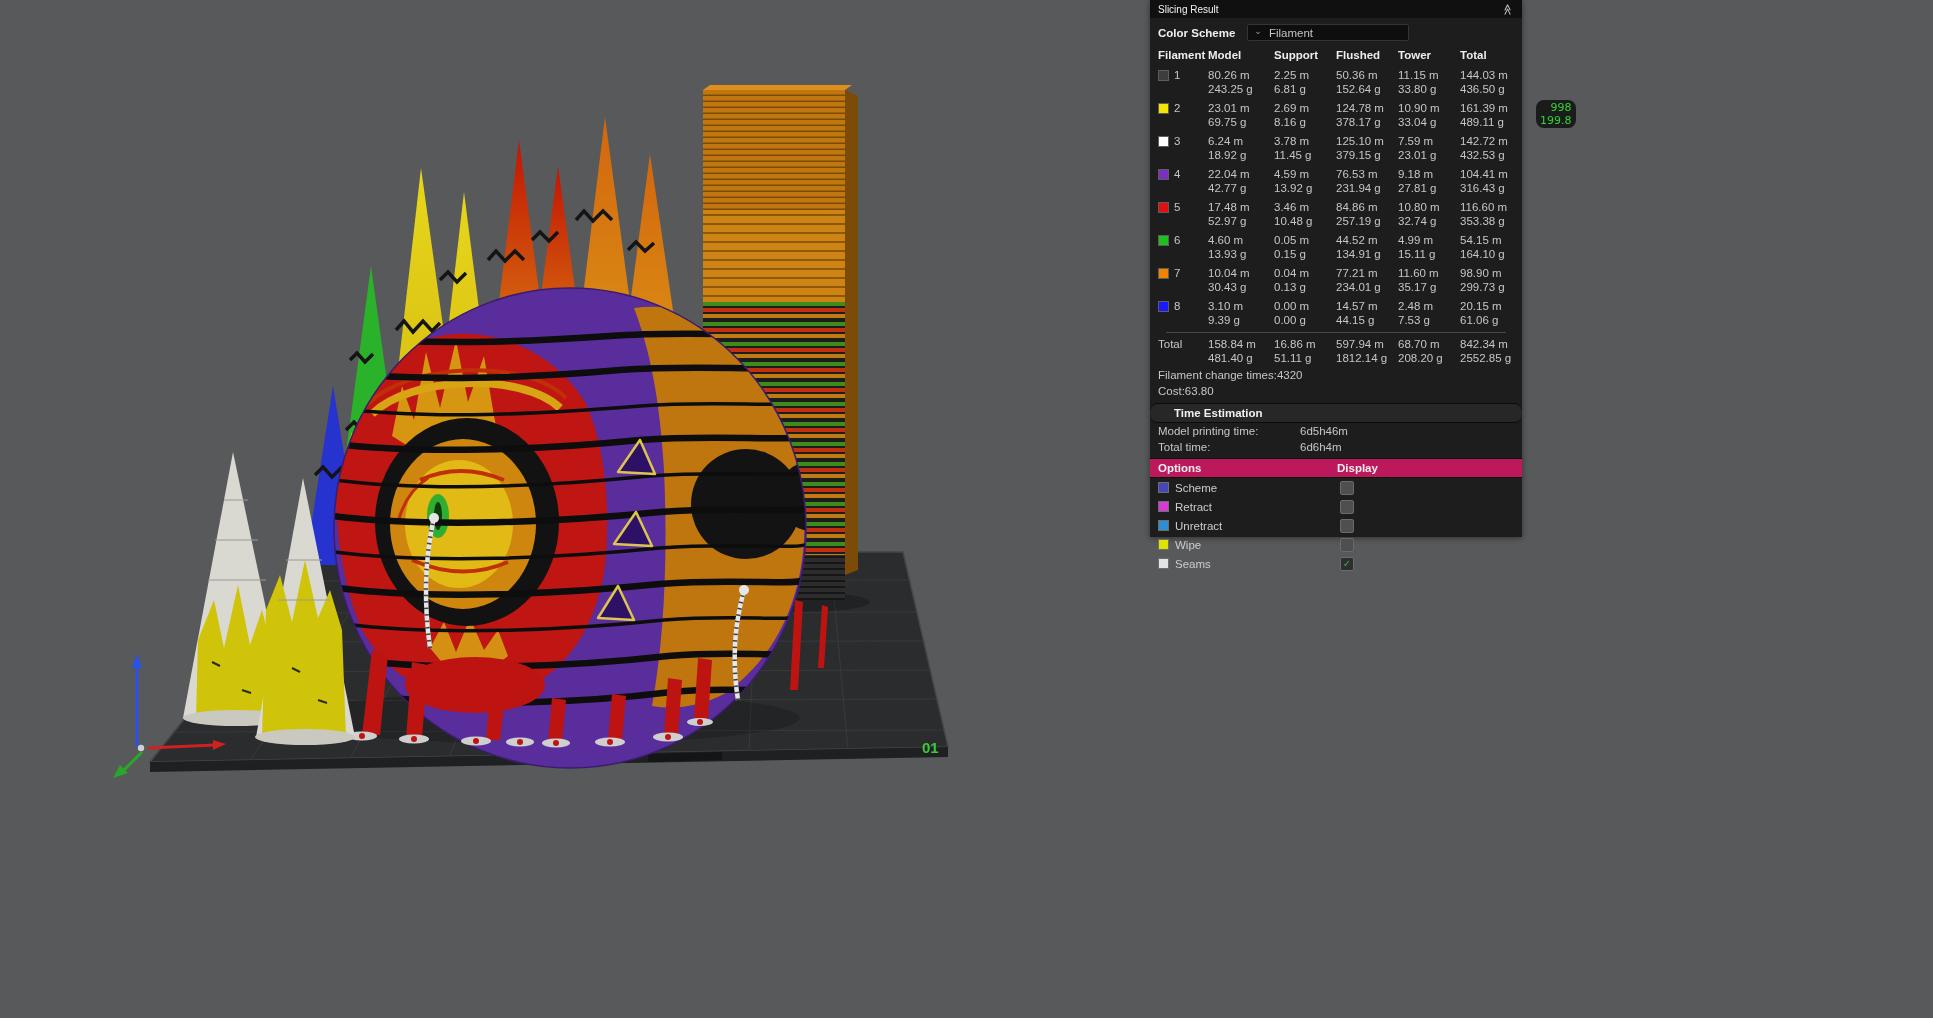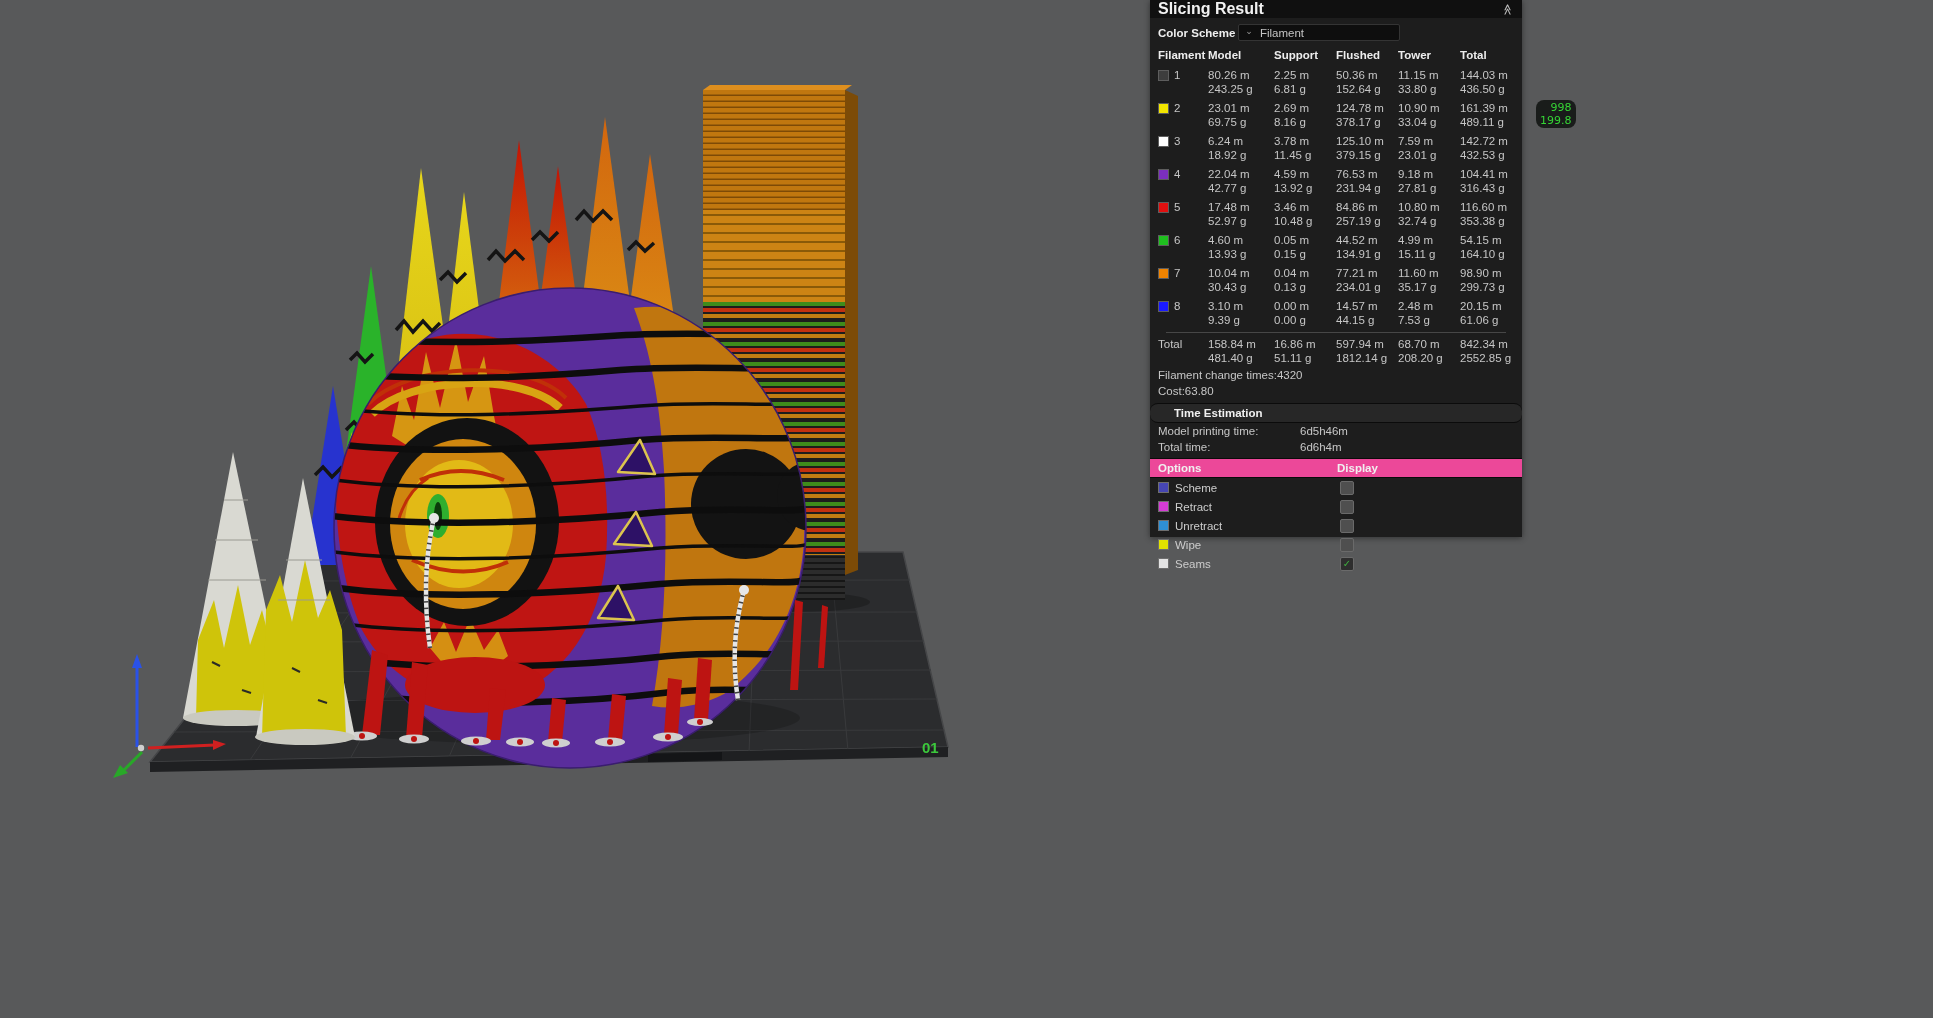--- a/index.html
+++ b/index.html
@@ -17,43 +17,43 @@
     padding:1px 4px;text-align:right;border-radius:8px;
   }
   
   .panel{
     position:absolute;left:1150px;top:0;width:372px;height:537px;
     background:#1d1d1d;color:#c8c8c8;font-size:11.5px;
     box-shadow:0 1px 6px rgba(0,0,0,.45);
   }
   .panel-header{display:flex;justify-content:space-between;align-items:center;
     background:#101010;padding:2px 8px;height:14px;}
-  .panel-title{font-weight:bold;color:#f2f2f2;font-size:16px;}
+  .panel-title{font-weight:normal;color:#f2f2f2;font-size:10px;}
   .collapse-icon{color:#c0c0c0;display:inline-block;transform:rotate(-90deg);
     font-size:11px;cursor:pointer;line-height:11px;}
-  .scheme-row{display:flex;align-items:center;gap:3px;padding:6px 8px 4px;}
+  .scheme-row{display:flex;align-items:center;gap:12px;padding:6px 8px 4px;}
   .scheme-label{font-weight:bold;color:#efefef;}
   .dropdown{flex:0 0 148px;display:flex;align-items:center;gap:7px;
     background:#0e0e0e;border:1px solid #343434;border-radius:2px;
     height:15px;padding:0 6px;color:#c4c4c4;cursor:pointer;}
   .dropdown .chev{font-size:9px;color:#9a9a9a;margin-top:-4px;}
   .ftable{padding:0 8px;}
   .thead,.trow,.totrow{display:grid;grid-template-columns:50px 66px 62px 62px 62px 54px;}
   .thead{font-weight:bold;color:#ededed;padding:3px 0 3px;}
   .trow{padding:2.5px 0;color:#c6c6c6;}
   .cell{line-height:14px;white-space:nowrap;}
   .fil{display:flex;gap:5px;align-items:flex-start;}
   .swatch{width:9px;height:9px;border:1px solid #5d5d5d;display:inline-block;margin-top:2px;flex:0 0 9px;}
   .sep{border-top:1px solid #474747;margin:3px 8px 0;}
   .totrow{padding:4px 0 2px;color:#c6c6c6;}
   .infoline{display:flex;padding:2px 8px;color:#c6c6c6;}
   .sechead{background:#272727;border-top:1px solid #0b0b0b;border-bottom:1px solid #0b0b0b;
     padding:3px 24px;font-weight:bold;color:#f0f0f0;margin-top:4px;border-radius:8px;}
   .timerow{display:grid;grid-template-columns:142px auto;padding:2px 8px;color:#c6c6c6;}
-  .optshead{display:grid;grid-template-columns:179px auto;background:#ec4899;
+  .optshead{display:grid;grid-template-columns:179px auto;background:#be185d;
     border-top:1px solid #0b0b0b;border-bottom:1px solid #0b0b0b;
     padding:3px 8px;font-weight:bold;color:#f0f0f0;margin-top:3px;}
   .optrow{display:grid;grid-template-columns:17px 165px auto;align-items:center;padding:2.5px 8px;}
   .optswatch{width:9px;height:9px;border:1px solid #6e6e6e;display:inline-block;}
   .optlabel{color:#cccccc;}
   .cbx{width:12px;height:12px;background:#4f4f4f;border:1px solid #6a6a6a;border-radius:2px;
     font-size:10px;line-height:11px;text-align:center;color:#3fae3f;cursor:pointer;}
   .cbx.checked{background:#2e2e2e;}
 </style>
 </head>

